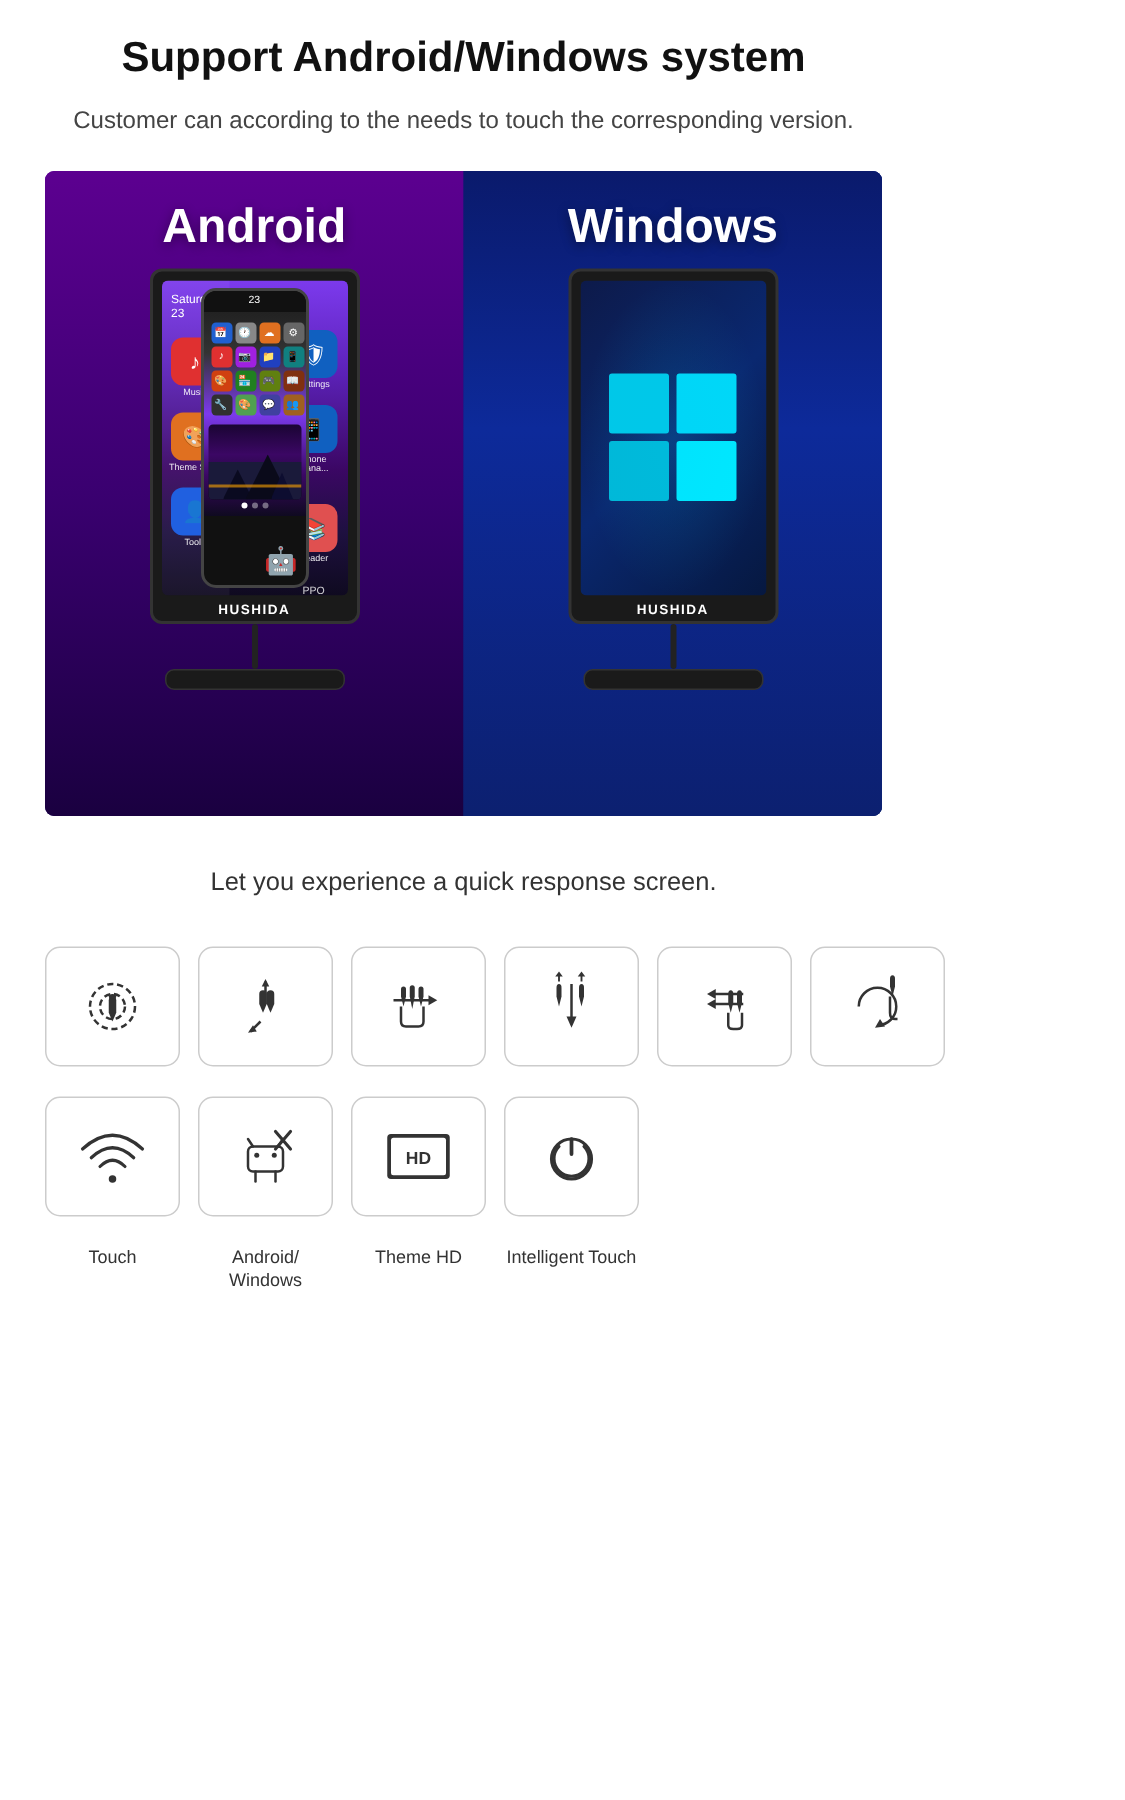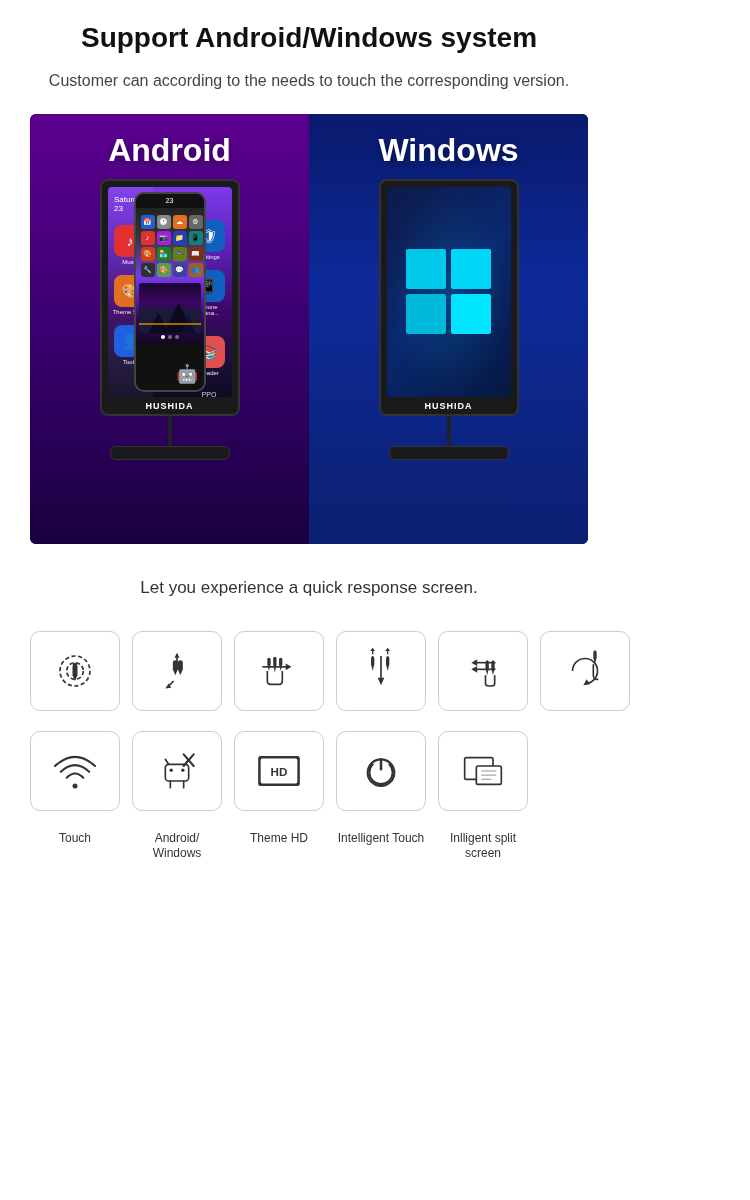--- a/index.html
+++ b/index.html
@@ -545,31 +545,16 @@
           <circle cx="30" cy="32" r="16" fill="none" stroke="#333" stroke-width="2.5"></circle>
 
           <path d="M30 16 L30 28" stroke="#333" stroke-width="3" stroke-linecap="round"></path>
 
           <path d="M20 22 A14 14 0 1 0 40 22" fill="none" stroke="#333" stroke-width="2.5" stroke-linecap="round"></path>
         </svg>
       </div>
       <div class="icon-label">Intelligent Touch</div>
     </div>
 
-    <div class="icon-cell">
-      <div class="icon-box">
-        <svg viewBox="0 0 60 60">
-
-          <rect x="8" y="14" width="34" height="26" rx="2" fill="none" stroke="#333" stroke-width="2"></rect>
-
-          <rect x="22" y="24" width="30" height="22" rx="2" fill="#fff" stroke="#333" stroke-width="2"></rect>
-
-          <line x1="28" y1="30" x2="46" y2="30" stroke="#aaa" stroke-width="1.5"></line>
-          <line x1="28" y1="35" x2="46" y2="35" stroke="#aaa" stroke-width="1.5"></line>
-          <line x1="28" y1="40" x2="40" y2="40" stroke="#aaa" stroke-width="1.5"></line>
-        </svg>
-      </div>
-      <div class="icon-label">Inlligent split screen</div>
-    </div>
 
   </div>
 
 </div>
 
 </body></html>

